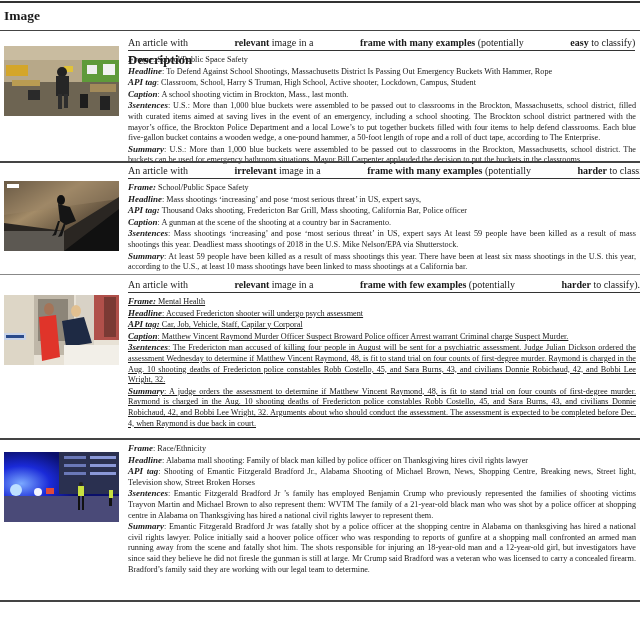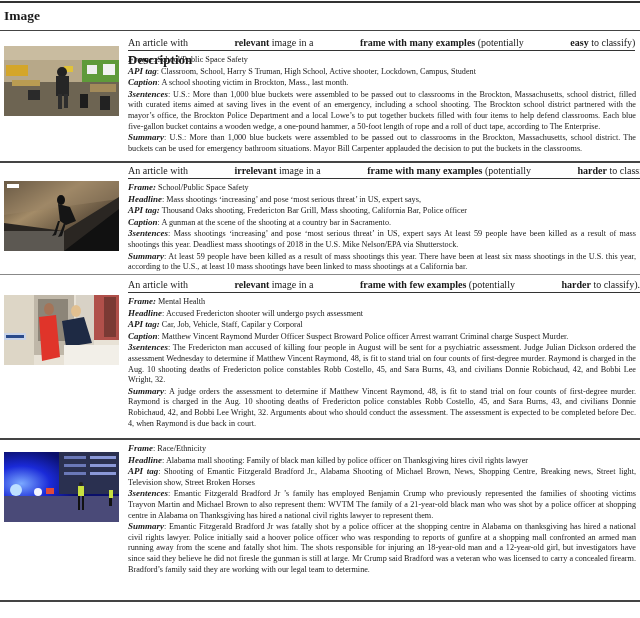--- a/index.html
+++ b/index.html
@@ -49,20 +49,21 @@
         <rect x="54" y="48" width="4" height="15" fill="#2d2d2d"></rect>
         <rect x="60" y="48" width="4" height="14" fill="#2d2d2d"></rect>
         <rect x="76" y="48" width="8" height="14" fill="#1d1d1d"></rect>
         <rect x="96" y="50" width="10" height="14" fill="#222"></rect>
         <rect x="24" y="44" width="12" height="10" fill="#2a2a2a"></rect>
       </svg>
     </div>
     <div class="desc" style="top:0;">
       <div class="intro"><span>An article with </span><b>relevant</b><span> image in a </span><b>frame with many examples</b><span> (potentially </span><b>easy</b><span> to classify)</span></div>
       <p class="field"><span class="field-label">Frame</span>: <span>School/Public Space Safety</span></p>
+      <p class="field"><span class="field-label">Headline</span>: <span>To Defend Against School Shootings, Massachusetts District Is Passing Out Emergency Buckets With Hammer, Rope</span></p>
       <p class="field"><span class="field-label">API tag</span>: <span>Classroom, School, Harry S Truman, High School, Active shooter, Lockdown, Campus, Student</span></p>
       <p class="field"><span class="field-label">Caption</span>: <span>A school shooting victim in Brockton, Mass., last month.</span></p>
       <p class="field"><span class="field-label">3sentences</span>: <span>U.S.: More than 1,000 blue buckets were assembled to be passed out to classrooms in the Brockton, Massachusetts, school district, filled with curated items aimed at saving lives in the event of an emergency, including a school shooting.  The Brockton school district partnered with the mayor’s office, the Brockton Police Department and a local Lowe’s to put together buckets filled with four items to help defend classrooms. Each blue five-gallon bucket contains a wooden wedge, a one-pound hammer, a 50-foot length of rope and a roll of duct tape, according to The Enterprise.</span></p>
       <p class="field"><span class="field-label">Summary</span>: <span>U.S.: More than 1,000 blue buckets were assembled to be passed out to classrooms in the Brockton, Massachusetts, school district. The buckets can be used for emergency bathroom situations. Mayor Bill Carpenter applauded the decision to put the buckets in the classrooms.</span></p>
     </div>
   </div>
   <div class="rule" style="top:161px;"></div>
 
   <div class="row" style="top:164px;height:106px;">
     <div class="thumb" style="top:17px;">
@@ -111,21 +112,21 @@
         <rect x="88" y="0" width="27" height="45" fill="#b0504a"></rect>
         <rect x="100" y="2" width="12" height="40" fill="#7a3a34"></rect>
         <rect x="72" y="0" width="18" height="52" fill="#d8d2c6"></rect>
         <ellipse cx="45" cy="14" rx="5" ry="6" fill="#a47458"></ellipse>
         <path d="M35 22 L52 20 L56 62 L38 66 Z" fill="#e0342a"></path>
         <ellipse cx="72" cy="16" rx="5" ry="6" fill="#e2c090"></ellipse>
         <path d="M58 26 L80 22 L88 48 L62 52 Z" fill="#1e2a44"></path>
         <rect x="60" y="50" width="55" height="20" fill="#f2efe8"></rect>
       </svg>
     </div>
-    <div class="desc" style="top:0;">
+    <div class="desc" style="top:0;text-decoration:underline;">
       <div class="intro"><span>An article with </span><b>relevant</b><span> image in a </span><b>frame with few examples</b><span> (potentially </span><b>harder</b><span> to classify).</span></div>
       <p class="field"><span class="field-label">Frame:</span> <span>Mental Health</span></p>
       <p class="field"><span class="field-label">Headline</span>: <span>Accused Fredericton shooter will undergo psych assessment</span></p>
       <p class="field"><span class="field-label">API tag:</span> <span>Car, Job, Vehicle, Staff, Capilar y Corporal</span></p>
       <p class="field"><span class="field-label">Caption</span>: <span>Matthew Vincent Raymond Murder Officer Suspect Broward Police officer Arrest warrant Criminal charge Suspect Murder.</span></p>
       <p class="field"><span class="field-label">3sentences</span>: <span>The Fredericton man accused of killing four people in August will be sent for a psychiatric assessment. Judge Julian Dickson ordered the assessment Wednesday to determine if Matthew Vincent Raymond, 48, is fit to stand trial on four counts of first-degree murder. Raymond is charged in the Aug. 10 shooting deaths of Fredericton police constables Robb Costello, 45, and Sara Burns, 43, and civilians Donnie Robichaud, 42, and Bobbi Lee Wright, 32.</span></p>
       <p class="field"><span class="field-label">Summary</span>: <span>A judge orders the assessment to determine if Matthew Vincent Raymond, 48, is fit to stand trial on four counts of first-degree murder. Raymond is charged in the Aug.  10 shooting deaths of Fredericton police constables Robb Costello, 45, and Sara Burns, 43, and civilians Donnie Robichaud, 42, and Bobbi Lee Wright, 32. Arguments about who should conduct the assessment. The assessment is expected to be completed before Dec. 4, when Raymond is due back in court.</span></p>
     </div>
   </div>
   <div class="rule" style="top:438px;"></div>

